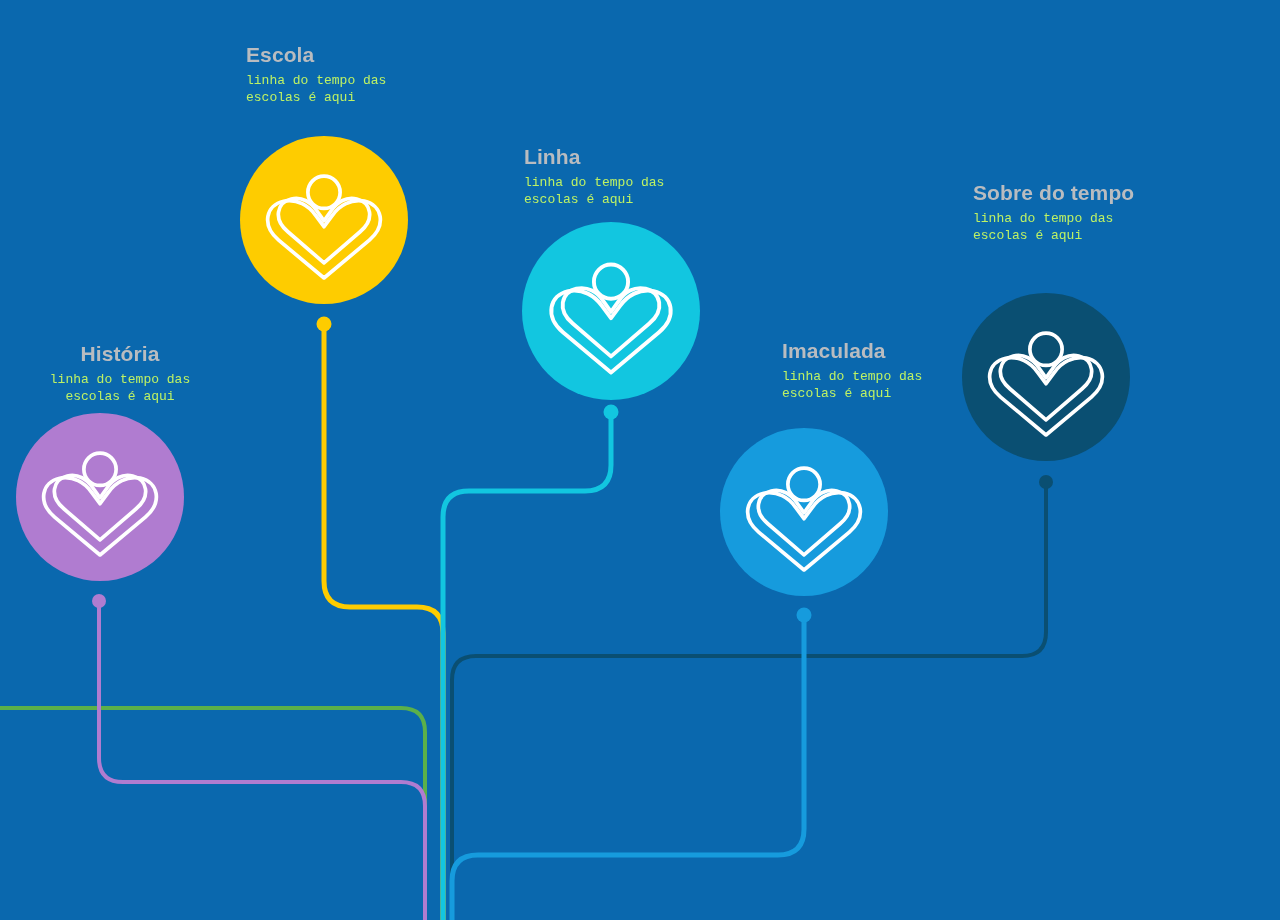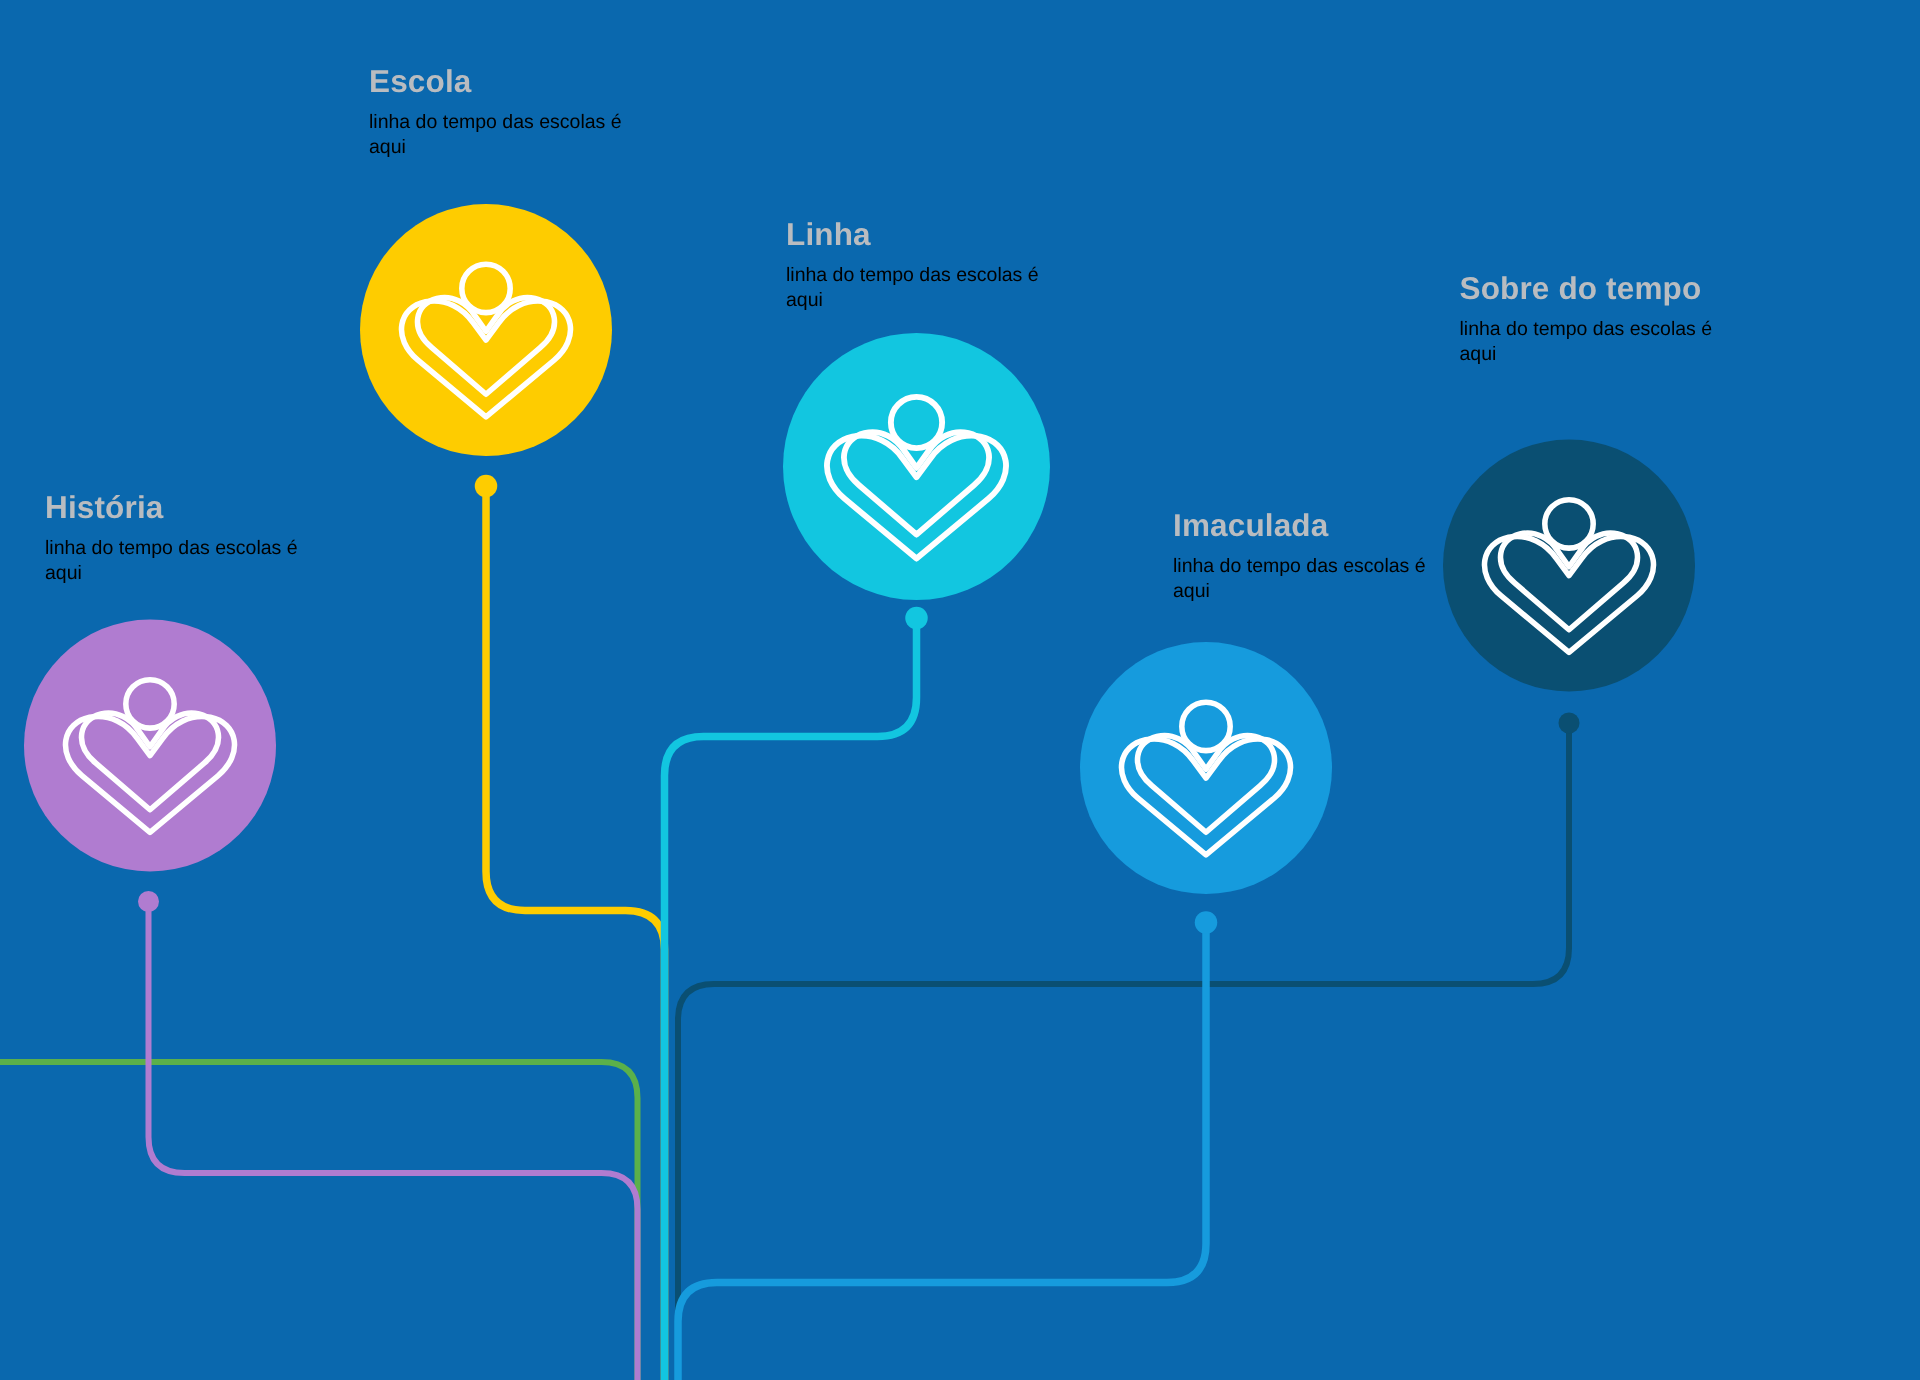--- a/index.html
+++ b/index.html
@@ -41,23 +41,24 @@
     font-weight: bold;
     color: #b9bcc0;
     letter-spacing: 0.1px;
     line-height: 1.15;
     white-space: nowrap;
   }
   .label-sub {
     margin: 5px 0 0 0;
     font-size: 13px;
     font-weight: normal;
-    color: #000000;
+    color: #bef264;
     line-height: 1.32;
     max-width: 180px;
+    font-family: Liberation Mono, monospace;
   }
 </style>
 </head>
 <body>
 
 <div id="canvas">
 
   <svg id="wires" viewBox="0 0 1280 920">
 
     <path d="M -10 708 L 401 708 Q 425 708 425 732 L 425 920" fill="none" stroke="#5bb04a" stroke-width="4" stroke-linecap="round"></path>
@@ -121,21 +122,21 @@
   <div class="node-circle" style="left:962px; top:293px; width:168px; height:168px; background:#0a4f72;">
     <svg class="node-icon" viewBox="0 0 100 100">
       <g fill="none" stroke="#ffffff" stroke-width="2.2" stroke-linecap="round" stroke-linejoin="round">
         <circle cx="50" cy="33.5" r="9.6"></circle>
         <path d="M50 75.5 L28.5 57 C19.5 49.5 22 39.5 30.5 37.5 C37 36 42.5 39.5 45.5 44.2 L50 50.5 L54.5 44.2 C57.5 39.5 63 36 69.5 37.5 C78 39.5 80.5 49.5 71.5 57 Z"></path>
         <path d="M50 84.5 L23 62 C12.5 53 15.5 41 26 38.8 C34 37.2 41 41.5 44.8 47 L50 54 L55.2 47 C59 41.5 66 37.2 74 38.8 C84.5 41 87.5 53 77 62 Z"></path>
       </g>
     </svg>
   </div>
 
-  <div class="label-block" style="left:30px; top:327px;">
+  <div class="label-block" style="left:30px; top:342px;text-align:center;">
     <p class="label-title">História</p>
     <p class="label-sub">linha do tempo das escolas é aqui</p>
   </div>
 
   <div class="label-block" style="left:246px; top:43px;">
     <p class="label-title">Escola</p>
     <p class="label-sub">linha do tempo das escolas é aqui</p>
   </div>
 
   <div class="label-block" style="left:524px; top:145px;">

